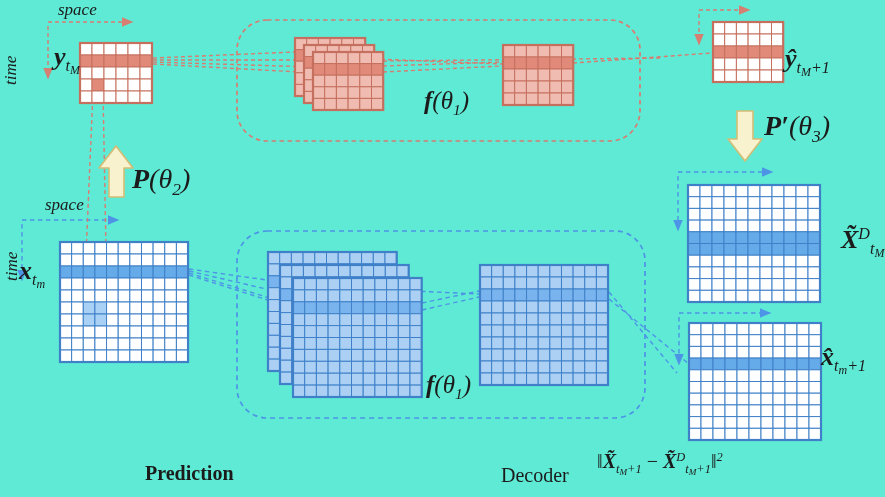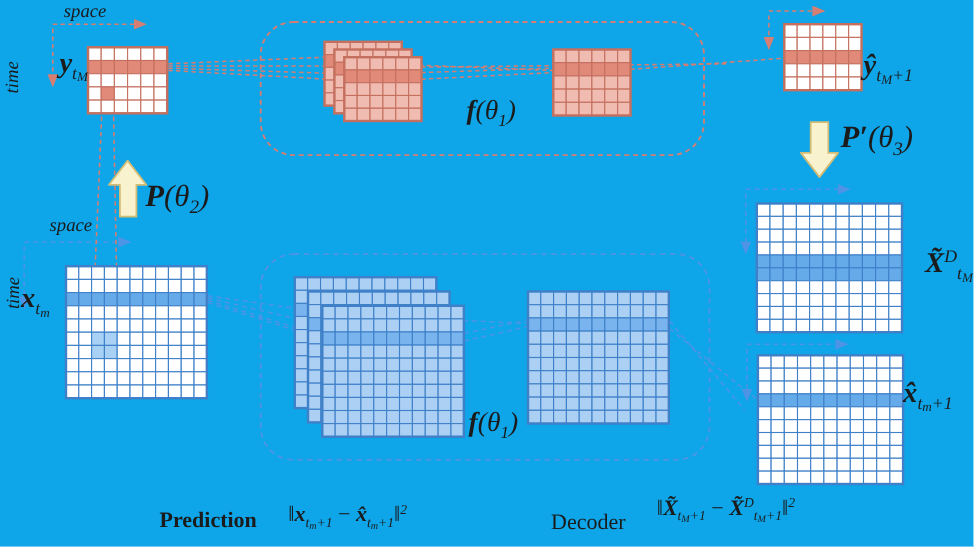--- a/index.html
+++ b/index.html
@@ -1,16 +1,16 @@
 <!DOCTYPE html>
 <html style="--red_line: #d67e72; --red_grid_stroke: #c5705f; --red_cell: #f0bcb1; --red_row: #e18a7a; --blue_line: #4d94e6; --blue_grid_stroke: #3f80c8; --blue_cell: #abd0f4; --blue_row_dark: #79b4ef; --blue_row: #66abe9; --blue_patch: #a9d1f5; --white_cell: #ffffff; --arrow_fill: #f8f2cf; --arrow_border: #d3bd75; --text: #1b1b1b;"><head>
 <meta charset="utf-8">
 <style>
   html,body{margin:0;padding:0;background:#fff;}
-  #stage{position:relative;width:885px;height:497px;background:#0ea5e9;overflow:hidden;
+  #stage{position:relative;width:885px;height:497px;background:#5eead4;overflow:hidden;
          font-family:"Liberation Serif", serif;color:var(--text,#1b1b1b);}
   svg{position:absolute;left:0;top:0;}
 
   .dash-red{stroke:var(--red_line);fill:none;stroke-width:1.4;stroke-dasharray:4 3;}
   .dash-blue{stroke:var(--blue_line);fill:none;stroke-width:1.4;stroke-dasharray:4.5 3.5;}
   .box{fill:none;stroke-width:1.7;}
   .box.r{stroke:var(--red_line);stroke-dasharray:4.5 3.5;}
   .box.b{stroke:var(--blue_line);stroke-dasharray:5 4;}
   .mk-red{fill:var(--red_line);}
   .mk-blue{fill:var(--blue_line);}
@@ -1111,16 +1111,15 @@
   <div class="lbl math" style="left:785px;top:46px;font-family:Liberation Serif, serif;"><span class="f-bi">ŷ</span><span class="f-sub">t</span><span class="f-ss">M</span><span class="f-sub">+1</span></div>
   <div class="lbl math" style="left:821px;top:226px;margin-left:20px;"><span class="f-bi">X̃</span><span class="f-sup">D</span><span class="f-sub">t</span><span class="f-ss">M</span><span class="f-sub">+1</span></div>
   <div class="lbl math" style="left:821px;top:344px;text-align:right;"><span class="f-bi">x̂</span><span class="f-sub">t</span><span class="f-ss">m</span><span class="f-sub">+1</span></div>
 
   <div class="lbl big" style="left:424px;top:88px;"><span class="f-bi">f</span><span class="f-i">(</span><span class="f-i">θ</span><span class="f-sub">1</span><span class="f-i">)</span></div>
   <div class="lbl big" style="left:426px;top:372px;"><span class="f-bi">f</span><span class="f-i">(</span><span class="f-i">θ</span><span class="f-sub">1</span><span class="f-i">)</span></div>
   <div class="lbl mid" style="left:132px;top:165px;"><span class="f-bi">P</span><span class="f-i">(</span><span class="f-i">θ</span><span class="f-sub">2</span><span class="f-i">)</span></div>
   <div class="lbl mid" style="left:764px;top:112px;"><span class="f-bi">P′</span><span class="f-i">(</span><span class="f-i">θ</span><span class="f-sub">3</span><span class="f-i">)</span></div>
 
   <div class="lbl plain" style="left:145px;top:463px;font-weight:bold;">Prediction</div>
-  <div class="lbl plain" style="left:262px;top:457px;"><span class="f-n">‖</span><span class="f-bi">x</span><span class="f-sub">t</span><span class="f-ss">m</span><span class="f-sub">+1</span><span class="f-n"> − </span><span class="f-bi">x̂</span><span class="f-sub">t</span><span class="f-ss">m</span><span class="f-sub">+1</span><span class="f-n">‖</span><span class="f-sup">2</span></div>
   <div class="lbl plain" style="left:501px;top:465px;">Decoder</div>
   <div class="lbl plain" style="left:597px;top:451px;"><span class="f-n">‖</span><span class="f-bi">X̃</span><span class="f-sub">t</span><span class="f-ss">M</span><span class="f-sub">+1</span><span class="f-n"> − </span><span class="f-bi">X̃</span><span class="f-sup">D</span><span class="f-sub">t</span><span class="f-ss">M</span><span class="f-sub">+1</span><span class="f-n">‖</span><span class="f-sup">2</span></div>
 </div>
 
 </body></html>

